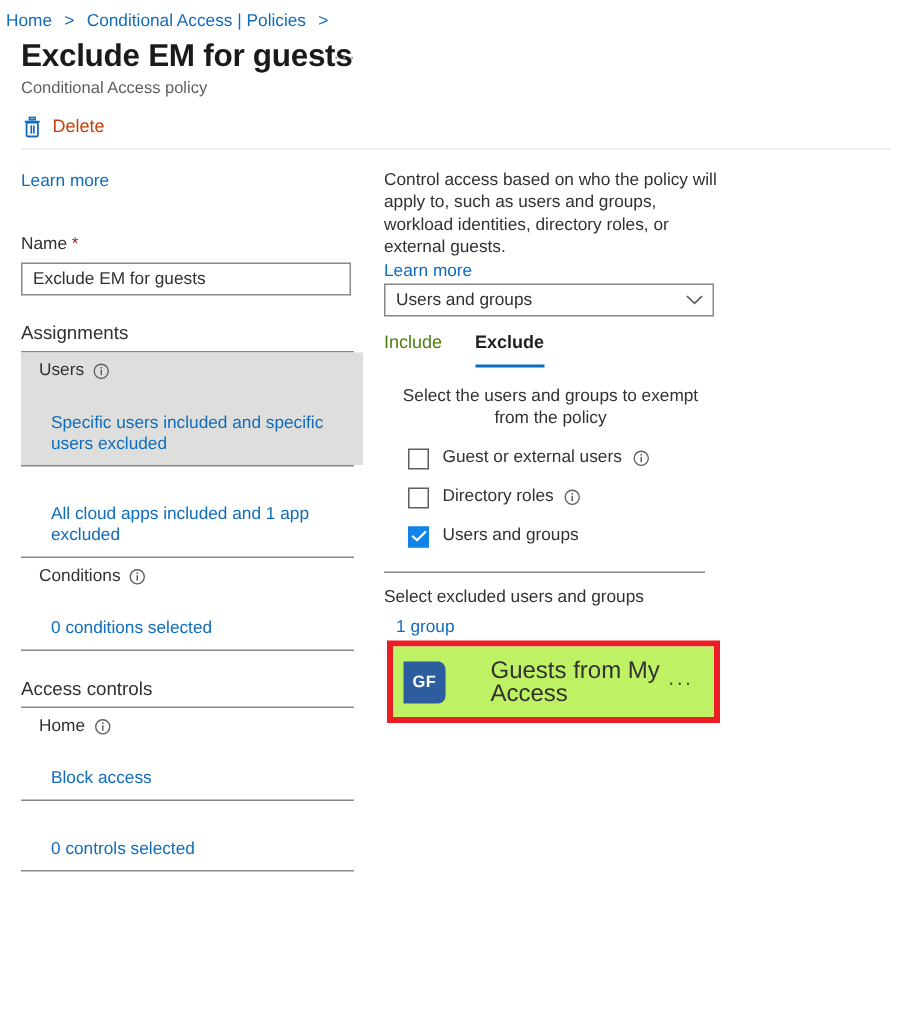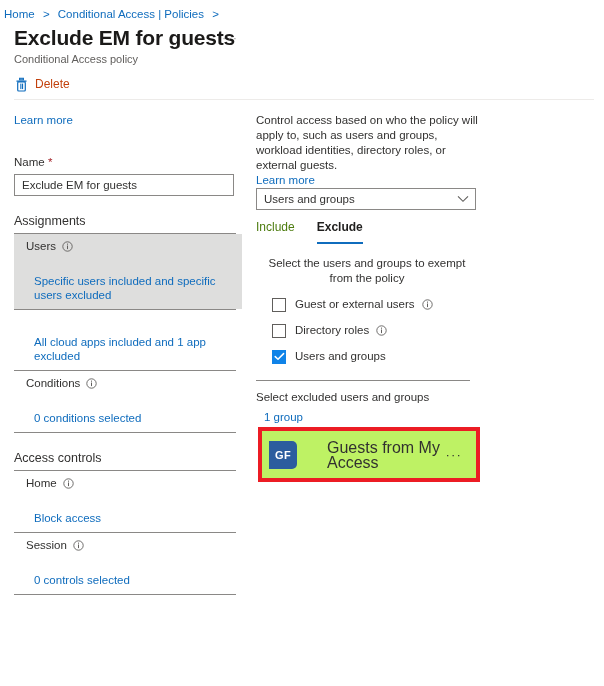--- a/index.html
+++ b/index.html
@@ -442,30 +442,20 @@
           <rect x="5.0" y="2.6" width="1" height="1.1" fill="#605e5c"></rect>
         </svg>
       </span>
     </div>
     <div class="assign-value">Block access</div>
   </div>
   <div class="hr"></div>
 
   
   <div class="assign-row">
-    <div class="assign-head">
-      <span>Session</span>
-      <span class="info-icon">
-        <svg width="11" height="11" viewBox="0 0 11 11" aria-hidden="true">
-          <circle cx="5.5" cy="5.5" r="4.7" fill="none" stroke="#605e5c" stroke-width="0.9"></circle>
-          <rect x="5.0" y="4.5" width="1" height="3.6" fill="#605e5c"></rect>
-          <rect x="5.0" y="2.6" width="1" height="1.1" fill="#605e5c"></rect>
-        </svg>
-      </span>
-    </div>
     <div class="assign-value">0 controls selected</div>
   </div>
   <div class="hr"></div>
 </div>
 
 <div class="col-right">
 
   <p class="blurb">Control access based on who the policy will apply to, such as users and groups, workload identities, directory roles, or external guests.</p>
   <span class="link">Learn more</span>
 

